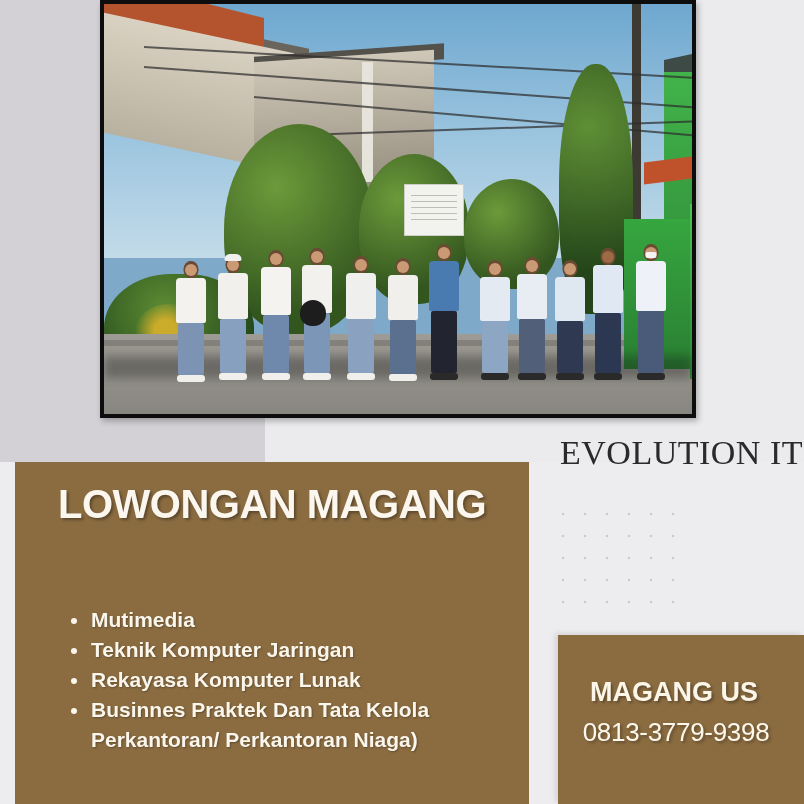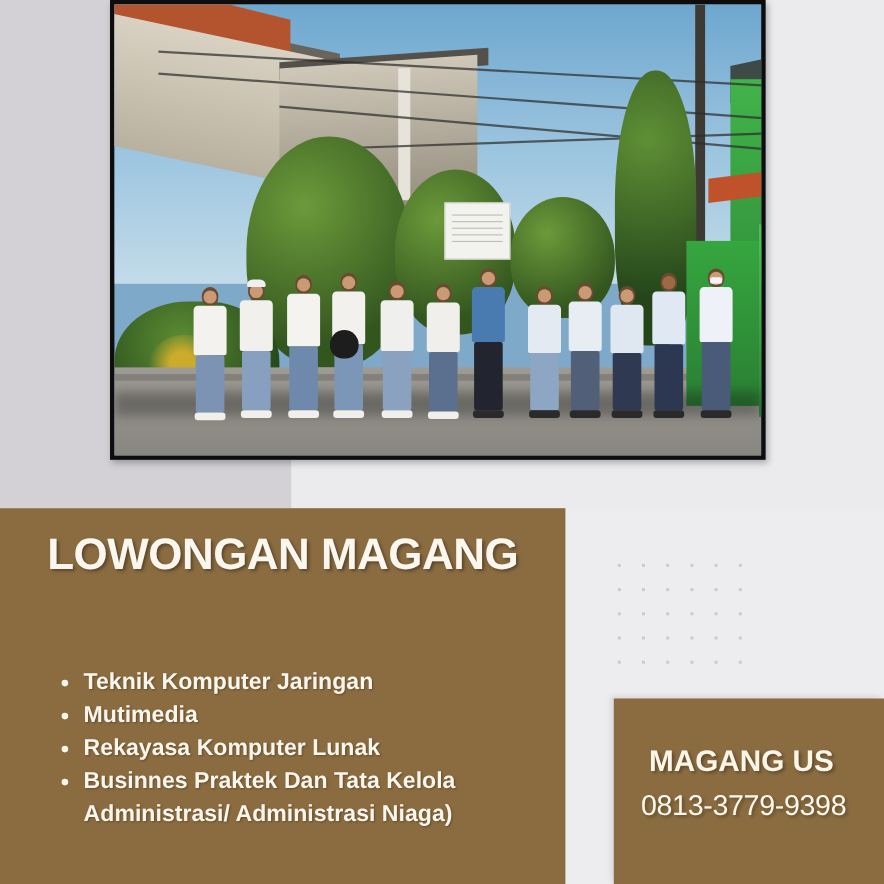--- a/index.html
+++ b/index.html
@@ -219,21 +219,21 @@
   }
   .helmet {
     position: absolute;
     width: 26px; height: 26px; border-radius: 50% 50% 45% 45%;
     background: #1d1d1d;
   }
 
   
   .brown-panel {
     position: absolute;
-    left: 0; top: 462px;
+    left: 15px; top: 462px;
     width: 514px; height: 342px;
     background: #8B6C41;
   }
   .headline {
     position: absolute;
     left: 0; top: 20px;
     width: 514px;
     text-align: center;
     font-size: 40px;
     font-weight: bold;
@@ -461,28 +461,29 @@
   </div>
 
   <div class="brown-panel">
 
     <div class="headline">LOWONGAN MAGANG</div>
 
     <div class="subhead">
     </div>
 
     <ul class="bullets">
+      <li>Mutimedia</li>
       <li>Teknik Komputer Jaringan</li>
-      <li>Mutimedia</li>
       <li>Rekayasa Komputer Lunak</li>
       <li>Businnes Praktek Dan Tata Kelola</li>
-      <li class="nobullet">Administrasi/ Administrasi Niaga)</li>
+      <li class="nobullet">Perkantoran/ Perkantoran Niaga)</li>
     </ul>
   </div>
 
+  <div class="brand">EVOLUTION IT</div>
 
   <div class="dotgrid"></div>
 
   <div class="contact-card">
     <div class="contact-title">MAGANG US</div>
     <div class="contact-phone">0813-3779-9398</div>
   </div>
 
 </div>
 

